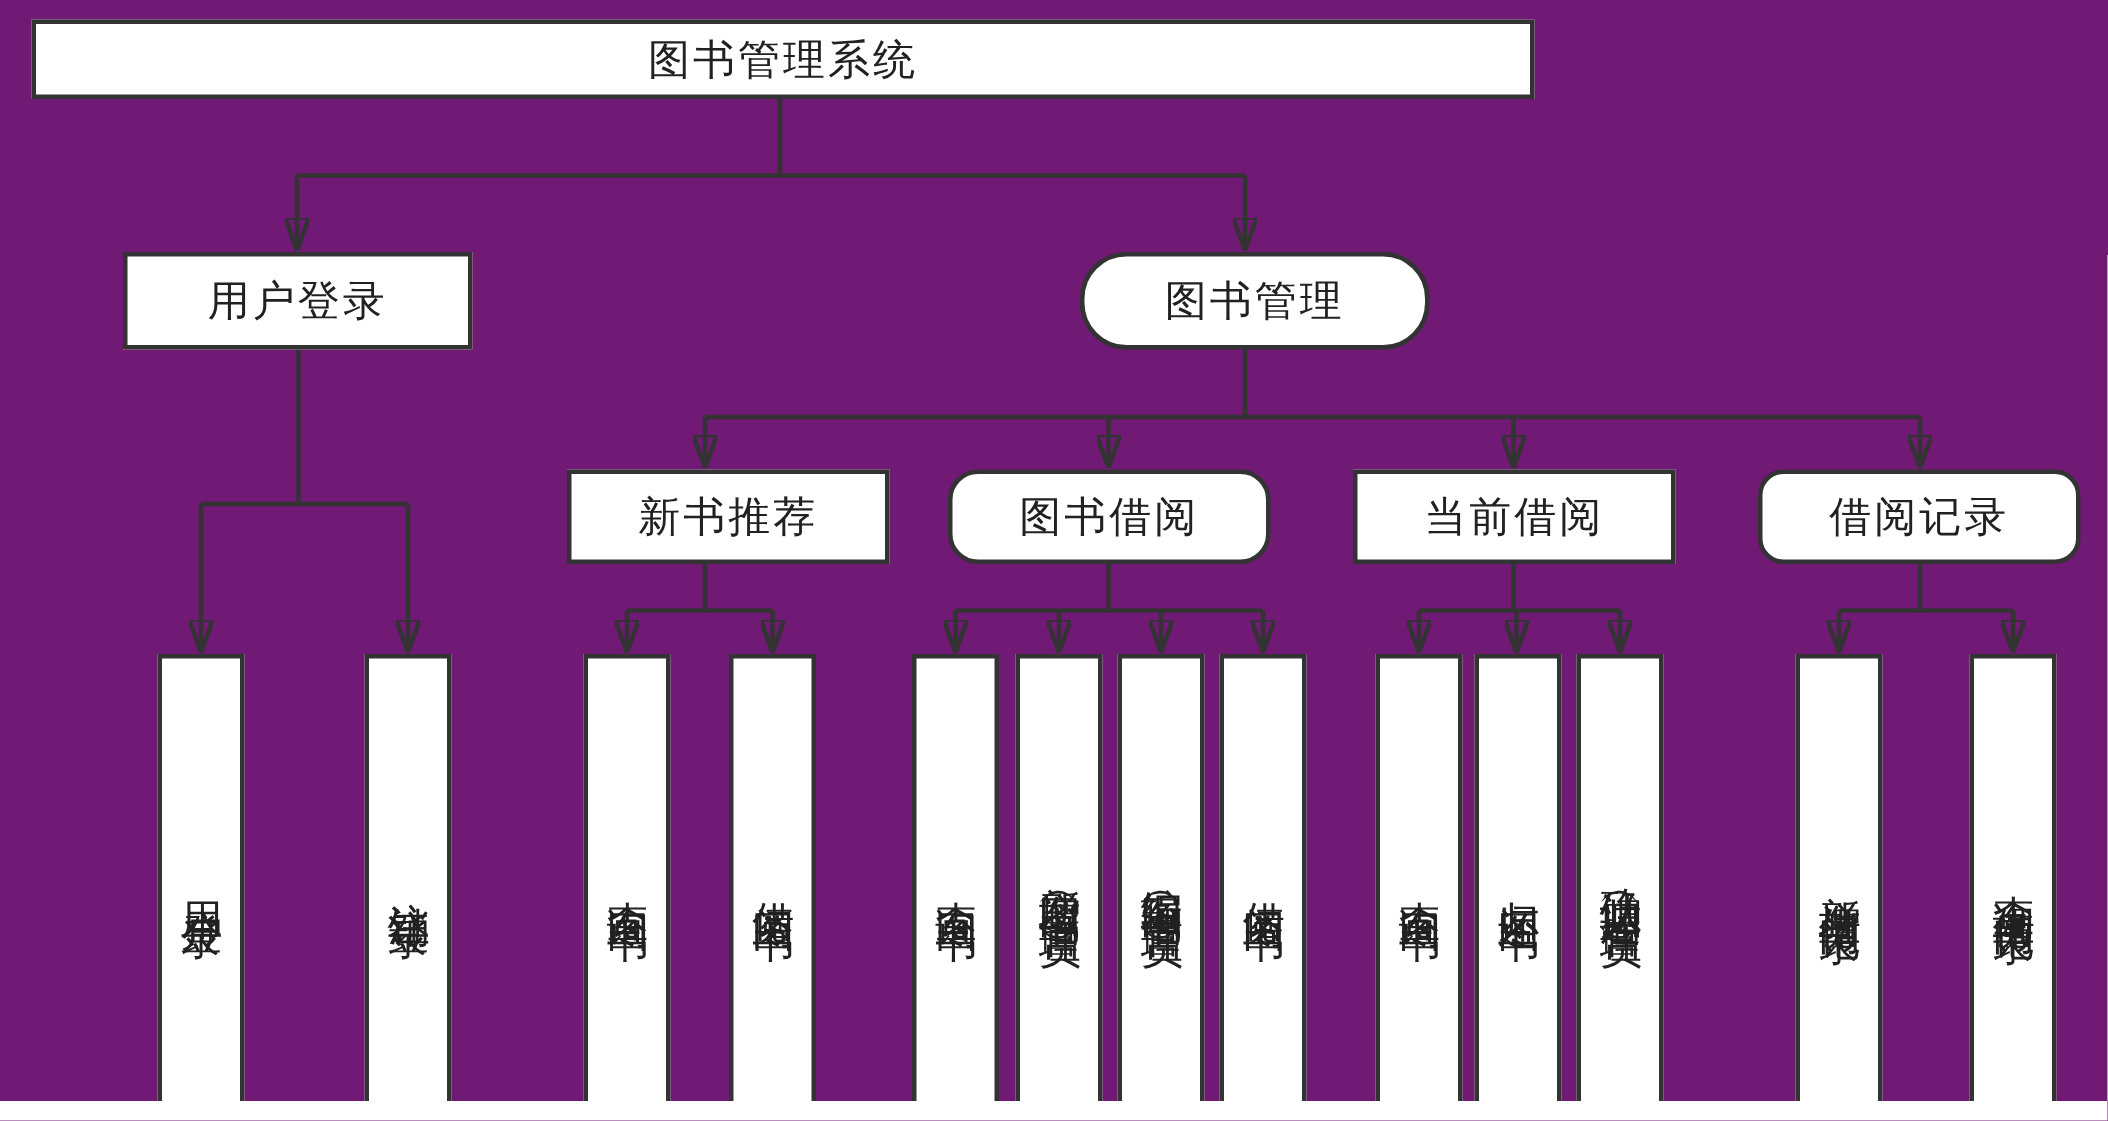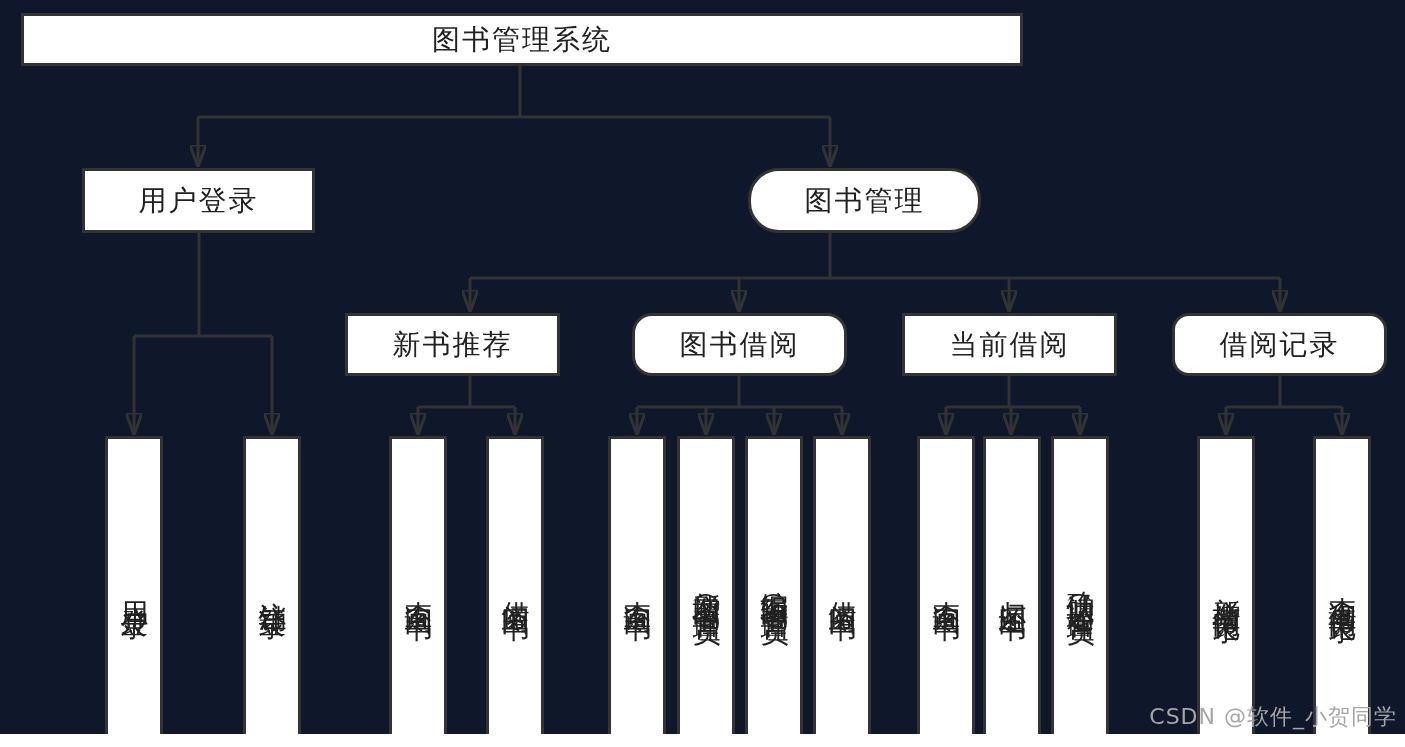--- a/index.html
+++ b/index.html
@@ -4,21 +4,21 @@
 <style>
   html, body {
     margin: 0;
     padding: 0;
     background: #ffffff;
   }
   .stage {
     position: relative;
     width: 1405px;
     height: 734px;
-    background: #0f172a;
+    background: #701a75;
     font-family: "DejaVu Sans", "Liberation Sans", sans-serif;
     color: #212121;
     overflow: hidden;
     text-decoration: underline;
   }
   .wires {
     position: absolute;
     left: 0;
     top: 0;
     width: 1405px;
@@ -121,25 +121,25 @@
     </g>
   </svg>
 
   <div class="node hnode" style="left:21px; top:13px; width:1002px; height:53px;">
     <span>图书管理系统</span>
   </div>
 
   <div class="node hnode" style="left:82px; top:168px; width:233px; height:65px;">
     <span>用户登录</span>
   </div>
-  <div class="node hnode" style="left:748px; top:168px; width:233px; height:65px;border-radius:31px;">
+  <div class="node hnode" style="left:720px; top:168px; width:233px; height:65px;border-radius:31px;">
     <span>图书管理</span>
   </div>
 
-  <div class="node hnode" style="left:345px; top:313px; width:215px; height:63px;">
+  <div class="node hnode" style="left:378px; top:313px; width:215px; height:63px;">
     <span>新书推荐</span>
   </div>
   <div class="node hnode" style="left:632px; top:313px; width:215px; height:63px;border-radius:20px;">
     <span>图书借阅</span>
   </div>
   <div class="node hnode" style="left:902px; top:313px; width:215px; height:63px;">
     <span>当前借阅</span>
   </div>
   <div class="node hnode" style="left:1172px; top:313px; width:215px; height:63px;border-radius:17px;">
     <span>借阅记录</span>
@@ -182,15 +182,14 @@
     <span>确认归还（管理员）</span>
   </div>
 
   <div class="node vnode" style="left:1197px; top:436px; width:58px; height:301px;">
     <span>新增借阅记录</span>
   </div>
   <div class="node vnode" style="left:1313px; top:436px; width:58px; height:301px;">
     <span>查询借阅记录</span>
   </div>
 
-  <div class="watermark">CSDN @软件_小贺同学</div>
 
 </div>
 
 </body></html>

